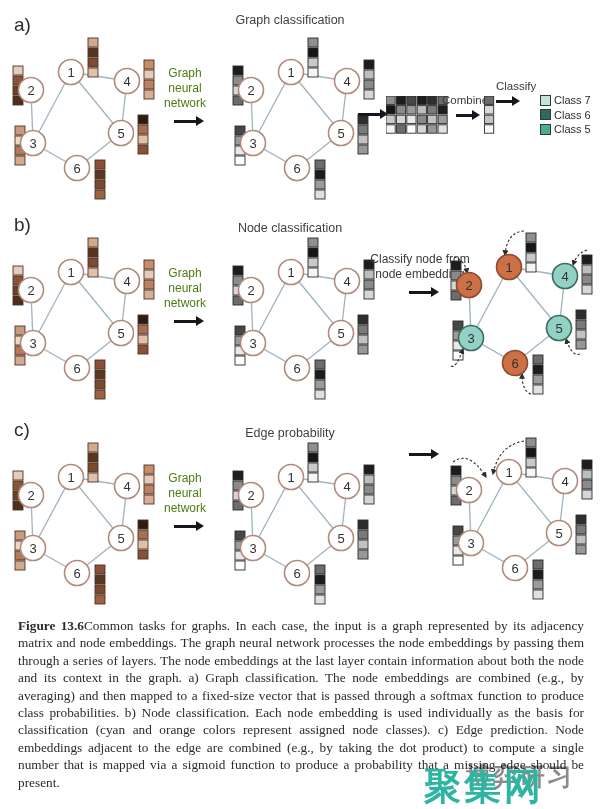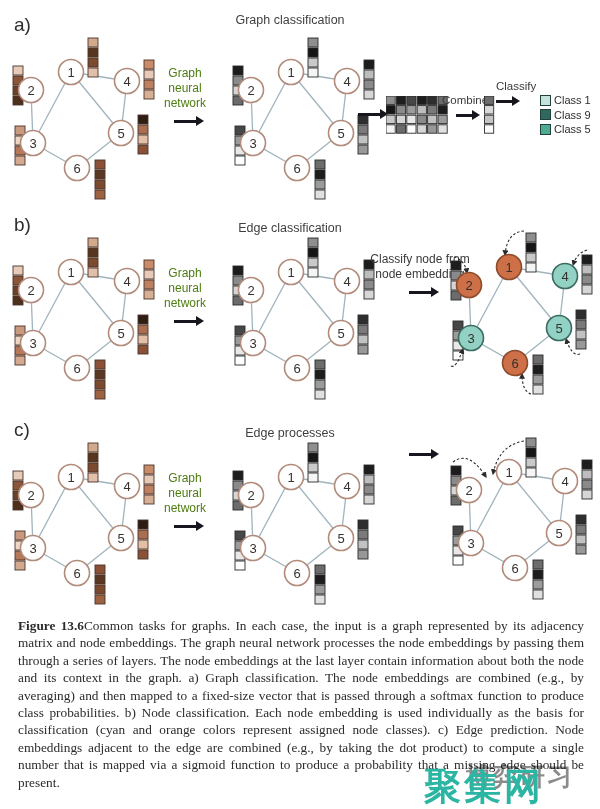--- a/index.html
+++ b/index.html
@@ -193,25 +193,25 @@
       <rect x="0.5" y="19.2" width="9.2" height="8.4" fill="#c4c4c4" stroke="#2b2b2b" stroke-width="0.9"></rect>
       <rect x="0.5" y="28.799999999999997" width="9.2" height="8.4" fill="#fbfbfb" stroke="#2b2b2b" stroke-width="0.9"></rect>
     </svg>
   <div class="classify-block">
     <div>Classify</div>
     <div class="harrow"></div>
   </div>
   <div class="legend">
     <div class="legend-row">
       <span class="swatch" style="background: rgb(197, 227, 218);"></span>
-      <span class="legend-label">Class 1</span>
+      <span class="legend-label">Class 7</span>
     </div>
     <div class="legend-row">
       <span class="swatch" style="background: rgb(47, 104, 93);"></span>
-      <span class="legend-label">Class 9</span>
+      <span class="legend-label">Class 6</span>
     </div>
     <div class="legend-row">
       <span class="swatch" style="background: rgb(79, 170, 148);"></span>
       <span class="legend-label">Class 5</span>
     </div>
   </div>
 </section>
 
 <section class="panel" id="panel-b">
   <div class="panel-label">b)</div>
@@ -262,21 +262,21 @@
       <text x="122" y="70.5" text-anchor="middle" font-size="13" fill="#35312e">4</text>
       <circle cx="116" cy="118" r="12.5" fill="#ffffff" stroke="#b28b7b" stroke-width="1.6"></circle>
       <text x="116" y="122.5" text-anchor="middle" font-size="13" fill="#35312e">5</text>
       <circle cx="72" cy="153" r="12.5" fill="#ffffff" stroke="#b28b7b" stroke-width="1.6"></circle>
       <text x="72" y="157.5" text-anchor="middle" font-size="13" fill="#35312e">6</text>
     </svg>
   <div class="gnn-block">
     <div>Graph neural network</div>
     <div class="harrow"></div>
   </div>
-  <div class="panel-title">Edge classification</div>
+  <div class="panel-title">Node classification</div>
   <svg class="graph-svg mid-svg" viewBox="0 0 170 190" width="170" height="190">
       <defs>
         <marker id="arrowhead-3" viewBox="0 0 10 10" refX="8" refY="5" markerWidth="5.5" markerHeight="5.5" orient="auto">
           <path d="M0,0 L10,5 L0,10 z" fill="#2b2b2b"></path>
         </marker>
       </defs>
       <line x1="66" y1="57" x2="28" y2="128" stroke="#9fb4bd" stroke-width="1.3"></line>
       <line x1="66" y1="57" x2="122" y2="66" stroke="#9fb4bd" stroke-width="1.3"></line>
       <line x1="66" y1="57" x2="116" y2="118" stroke="#9fb4bd" stroke-width="1.3"></line>
       <line x1="26" y1="75" x2="28" y2="128" stroke="#9fb4bd" stroke-width="1.3"></line>
@@ -431,21 +431,21 @@
       <text x="122" y="70.5" text-anchor="middle" font-size="13" fill="#35312e">4</text>
       <circle cx="116" cy="118" r="12.5" fill="#ffffff" stroke="#b28b7b" stroke-width="1.6"></circle>
       <text x="116" y="122.5" text-anchor="middle" font-size="13" fill="#35312e">5</text>
       <circle cx="72" cy="153" r="12.5" fill="#ffffff" stroke="#b28b7b" stroke-width="1.6"></circle>
       <text x="72" y="157.5" text-anchor="middle" font-size="13" fill="#35312e">6</text>
     </svg>
   <div class="gnn-block">
     <div>Graph neural network</div>
     <div class="harrow"></div>
   </div>
-  <div class="panel-title">Edge processes</div>
+  <div class="panel-title">Edge probability</div>
   <svg class="graph-svg mid-svg" viewBox="0 0 170 190" width="170" height="190">
       <defs>
         <marker id="arrowhead-6" viewBox="0 0 10 10" refX="8" refY="5" markerWidth="5.5" markerHeight="5.5" orient="auto">
           <path d="M0,0 L10,5 L0,10 z" fill="#2b2b2b"></path>
         </marker>
       </defs>
       <line x1="66" y1="57" x2="28" y2="128" stroke="#9fb4bd" stroke-width="1.3"></line>
       <line x1="66" y1="57" x2="122" y2="66" stroke="#9fb4bd" stroke-width="1.3"></line>
       <line x1="66" y1="57" x2="116" y2="118" stroke="#9fb4bd" stroke-width="1.3"></line>
       <line x1="26" y1="75" x2="28" y2="128" stroke="#9fb4bd" stroke-width="1.3"></line>

